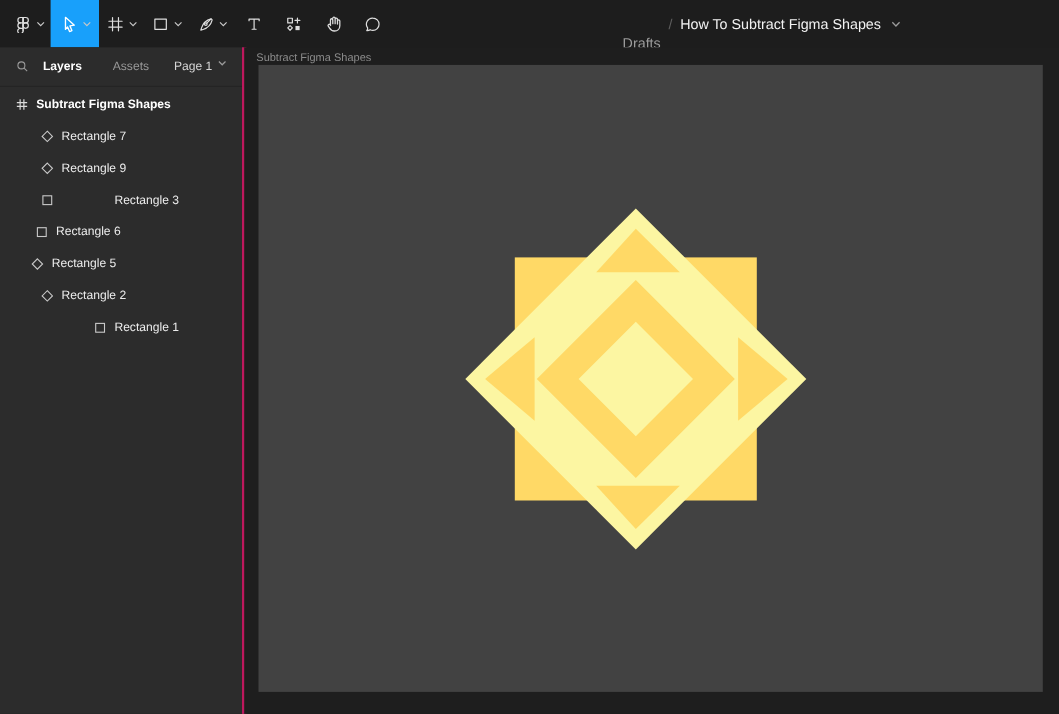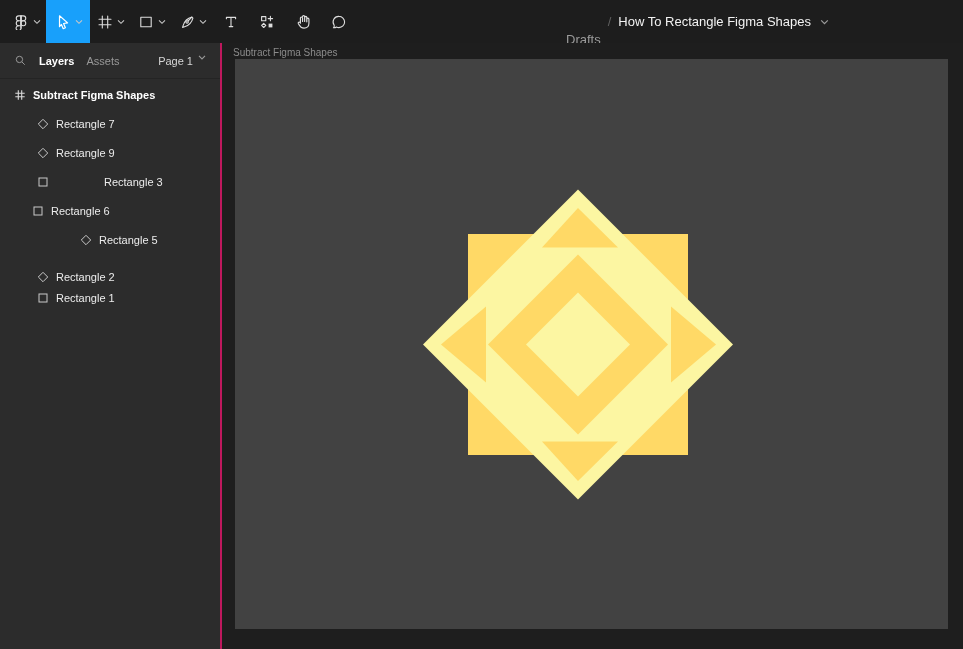--- a/index.html
+++ b/index.html
@@ -24,21 +24,21 @@
   .bc-sep{color:#5F5F5F;}
   .bc-title{color:#F2F2F2;}
   .bc-chev{display:flex;align-items:center;margin-left:2px;}
 
   
   .sidebar{position:absolute;left:0;top:43px;width:220px;height:606px;background:#2C2C2C;border-right:4px solid #be185d;box-sizing:content-box;}
   .panel-head{height:35px;display:flex;align-items:center;padding:0 14px;border-bottom:1px solid #242424;}
   .search{display:flex;align-items:center;margin-right:12px;}
   .tab{font-size:11px;cursor:default;}
   .tab.active{color:#FFFFFF;font-weight:700;}
-  .tab.inactive{color:#989898;margin-left:12px;font-weight:400;}
+  .tab.inactive{color:#989898;margin-left:28px;font-weight:400;}
   .page-select{margin-left:auto;display:flex;align-items:flex-start;gap:5px;color:#D6D6D6;font-size:11px;}
   .layers-list{padding-top:1px;}
   .layer-row{height:29px;display:flex;align-items:center;}
   .layer-row .licon{width:12px;height:12px;margin-right:7px;display:flex;align-items:center;justify-content:center;flex:none;}
   .layer-row .llabel{font-size:11px;color:#ECECEC;font-weight:400;white-space:nowrap;}
   .layer-row.bold .llabel{color:#FFFFFF;font-weight:700;}
 
   
   .canvas{position:absolute;left:222px;top:43px;width:741px;height:606px;background:#1E1E1E;}
   .frame-label{position:absolute;left:11px;top:4px;font-size:10px;color:#8B8B8B;white-space:nowrap;}
@@ -145,21 +145,21 @@
           <span>
             <svg class="glyph" width="16" height="16" viewBox="0 0 16 16">
               <path stroke="#DEDEDE" stroke-width="1.1" fill="none" stroke-linejoin="round" stroke-linecap="round" d="M8 2.4a5.6 5.6 0 0 1 0 11.2c-.9 0-1.8-.2-2.5-.6-.8.6-1.9.9-3.1.8.8-.8 1-1.7.8-2.5A5.6 5.6 0 0 1 8 2.4Z"></path>
             </svg>
           </span>
         </div>
       </div>
     <div class="breadcrumb">
       <span class="bc-parent">Drafts</span>
       <span class="bc-sep">/</span>
-      <span class="bc-title">How To Rectangle Figma Shapes</span>
+      <span class="bc-title">How To Subtract Figma Shapes</span>
       <span class="bc-chev">
         <svg width="9" height="6" viewBox="0 0 9 6">
             <path d="M1.2 1.3 4.5 4.6 7.8 1.3" fill="none" stroke="#9B9B9B" stroke-width="1.2"></path>
           </svg>
       </span>
     </div>
   </div>
 
   <div class="sidebar">
     <div class="panel-head">
@@ -212,37 +212,37 @@
           <span class="llabel">Rectangle 3</span>
         </div>
         <div class="layer-row" style="padding-left: 32px;">
           <span class="licon">
             <svg width="12" height="12" viewBox="0 0 12 12">
               <rect x="2" y="2" width="8" height="8" fill="none" stroke="#C9C9C9" stroke-width="1"></rect>
             </svg>
           </span>
           <span class="llabel">Rectangle 6</span>
         </div>
-        <div class="layer-row" style="padding-left: 80px;">
+        <div class="layer-row" style="padding-left: 28px;">
           <span class="licon">
             <svg width="12" height="12" viewBox="0 0 12 12">
               <path d="M6 1.3 10.7 6 6 10.7 1.3 6Z" fill="none" stroke="#C9C9C9" stroke-width="1"></path>
             </svg>
           </span>
           <span class="llabel">Rectangle 5</span>
         </div>
-        <div class="layer-row" style="padding-left: 37px; align-items: flex-end;">
+        <div class="layer-row" style="padding-left: 37px;">
           <span class="licon">
             <svg width="12" height="12" viewBox="0 0 12 12">
               <path d="M6 1.3 10.7 6 6 10.7 1.3 6Z" fill="none" stroke="#C9C9C9" stroke-width="1"></path>
             </svg>
           </span>
           <span class="llabel">Rectangle 2</span>
         </div>
-        <div class="layer-row" style="padding-left: 37px;">
+        <div class="layer-row" style="padding-left: 37px; margin-left: 48px;">
           <span class="licon">
             <svg width="12" height="12" viewBox="0 0 12 12">
               <rect x="2" y="2" width="8" height="8" fill="none" stroke="#C9C9C9" stroke-width="1"></rect>
             </svg>
           </span>
           <span class="llabel">Rectangle 1</span>
         </div>
       </div>
   </div>
 

